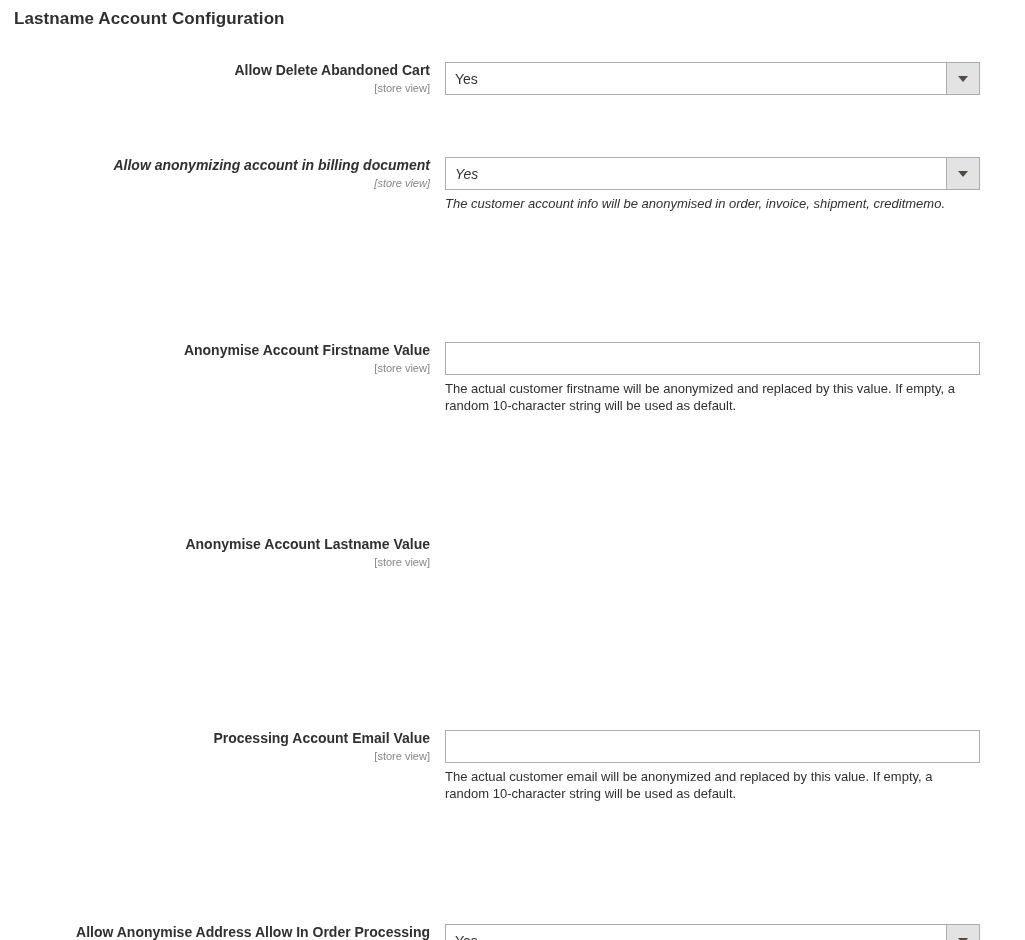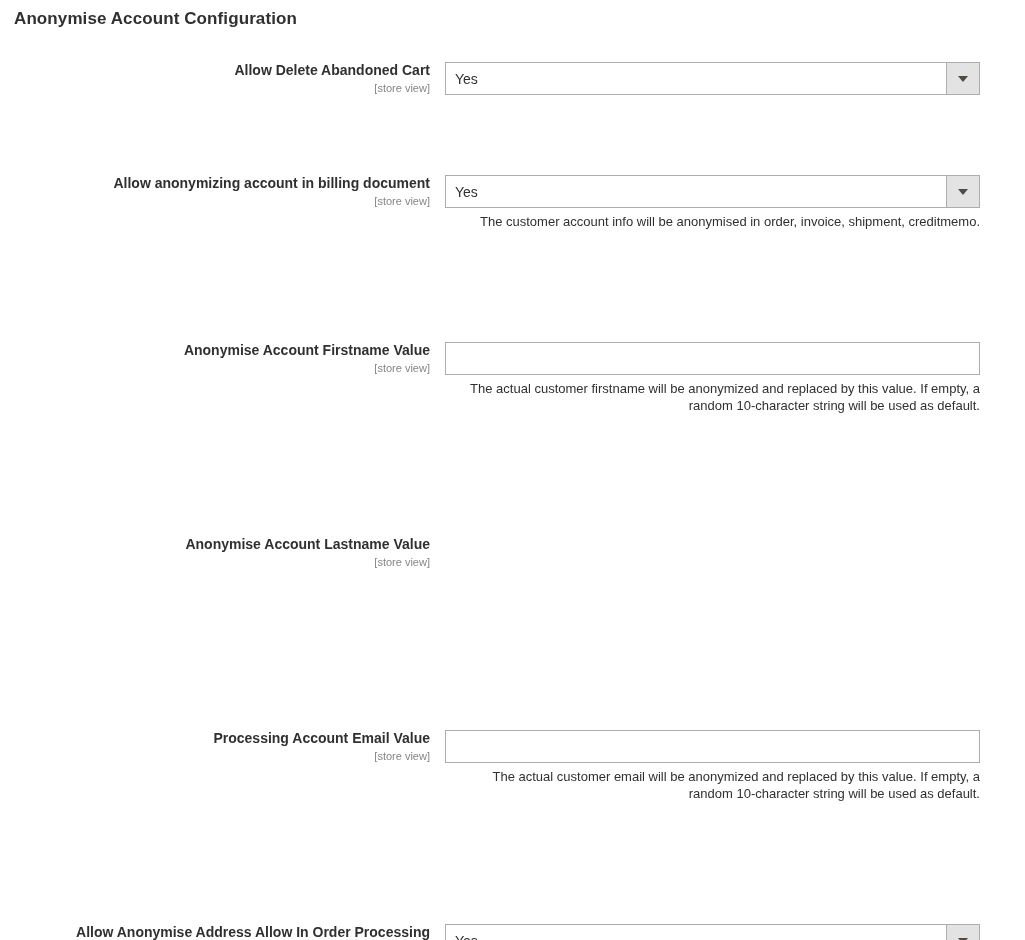--- a/index.html
+++ b/index.html
@@ -119,46 +119,45 @@
     padding: 0 9px;
     outline: none;
   }
 
   .note {
     width: 535px;
     margin-top: 5px;
     font-size: 13px;
     line-height: 17px;
     color: #303030;
-    text-align: right;
   }
 </style>
 </head>
 <body>
 
-<div class="section-title">Anonymise Account Configuration</div>
+<div class="section-title">Lastname Account Configuration</div>
 
 <div class="form-area">
 
   <div class="field-row" style="top:0px; height:55px;">
     <div class="label-col">
       <span class="field-label">Allow Delete Abandoned Cart</span>
       <span class="scope-label">[store view]</span>
     </div>
     <div class="control-col">
       <div class="mg-select">
         <span class="sel-value">Yes</span>
         <span class="sel-button">
             <i class="caret"></i>
           </span>
       </div>
     </div>
   </div>
 
-  <div class="field-row" style="top:58px; height:81px;">
+  <div class="field-row" style="top:40px; height:81px;font-style:italic;">
     <div class="label-col">
       <span class="field-label">Allow anonymizing account in billing document</span>
       <span class="scope-label">[store view]</span>
     </div>
     <div class="control-col">
       <div class="mg-select">
         <span class="sel-value">Yes</span>
         <span class="sel-button">
             <i class="caret"></i>
           </span>

